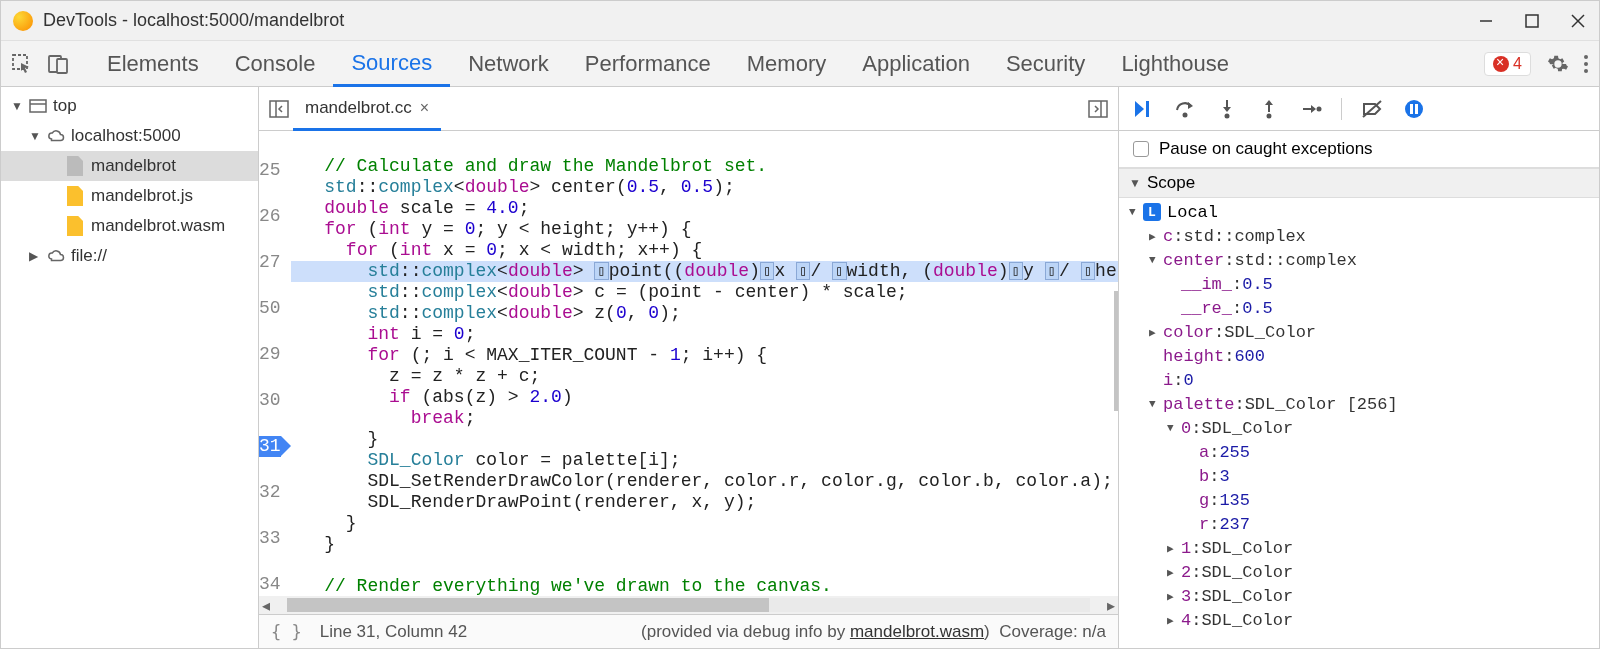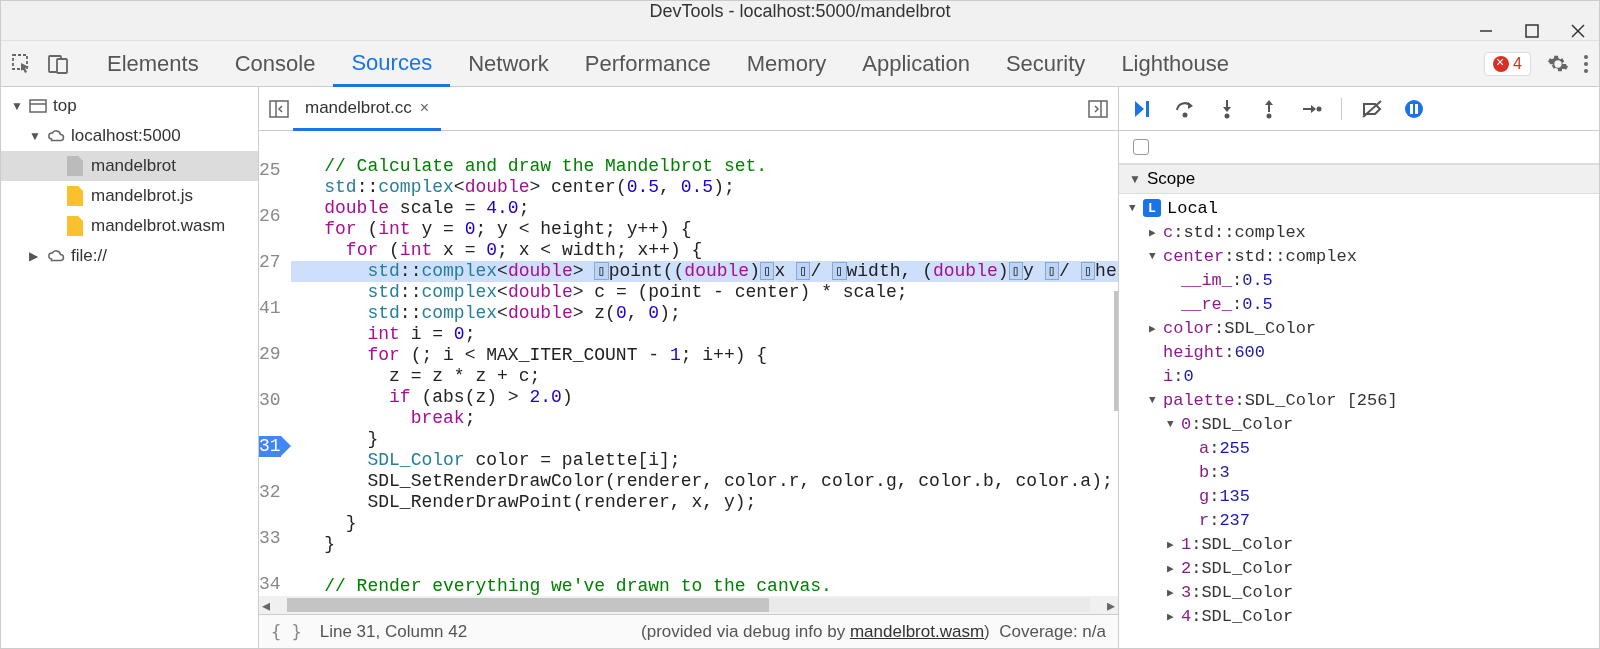--- a/index.html
+++ b/index.html
@@ -12,21 +12,20 @@
   overflow: hidden;
   border: 1px solid #ccc;
 }
 .titlebar {
   height: 40px;
   background: #f1f1f1;
   display: flex;
   align-items: center;
   padding: 0 12px;
   border-bottom: 1px solid #e0e0e0;
-  flex-direction: column;
 }
 .titlebar .devtools-icon {
   width: 20px; height: 20px;
   background: radial-gradient(circle at 30% 30%, #fdd835, #fb8c00);
   border-radius: 50%;
   margin-right: 10px;
 }
 .titlebar .title { color: #333; font-size: 18px; }
 .titlebar .window-controls {
   margin-left: auto;
@@ -317,21 +316,21 @@
             <line x1="13" y1="2" x2="13" y2="18" stroke="#666" stroke-width="1.5"></line>
             <path d="M7 7 L10 10 L7 13" fill="none" stroke="#666" stroke-width="1.5"></path>
           </svg>
         </div>
     </div>
     <div class="editor-body">
       <div class="gutter" id="gutter">
           <div class="ln">25</div>
           <div class="ln">26</div>
           <div class="ln">27</div>
-          <div class="ln">41</div>
+          <div class="ln">50</div>
           <div class="ln">29</div>
           <div class="ln">30</div>
           <div class="ln hl">31</div>
           <div class="ln">32</div>
           <div class="ln">33</div>
           <div class="ln">34</div>
           <div class="ln">35</div>
           <div class="ln">36</div>
           <div class="ln">37</div>
           <div class="ln">38</div>
@@ -412,20 +411,21 @@
       <div class="dbg-btn blue">
           <svg width="20" height="20">
             <circle cx="10" cy="10" r="9" fill="#1a73e8"></circle>
             <rect x="6" y="5" width="3" height="10" fill="#fff"></rect>
             <rect x="11" y="5" width="3" height="10" fill="#fff"></rect>
           </svg>
         </div>
     </div>
     <div class="pause-caught">
       <div class="chk"></div>
+      <span>Pause on caught exceptions</span>
     </div>
     <div class="scope-header">
       <span class="tri" style="margin-right:6px;">▼</span>
       <span>Scope</span>
     </div>
     <div class="scope-body">
       <div class="srow">
         <span class="tri2">▼</span>
         <span class="local-badge">L</span>
         <span>Local</span>

